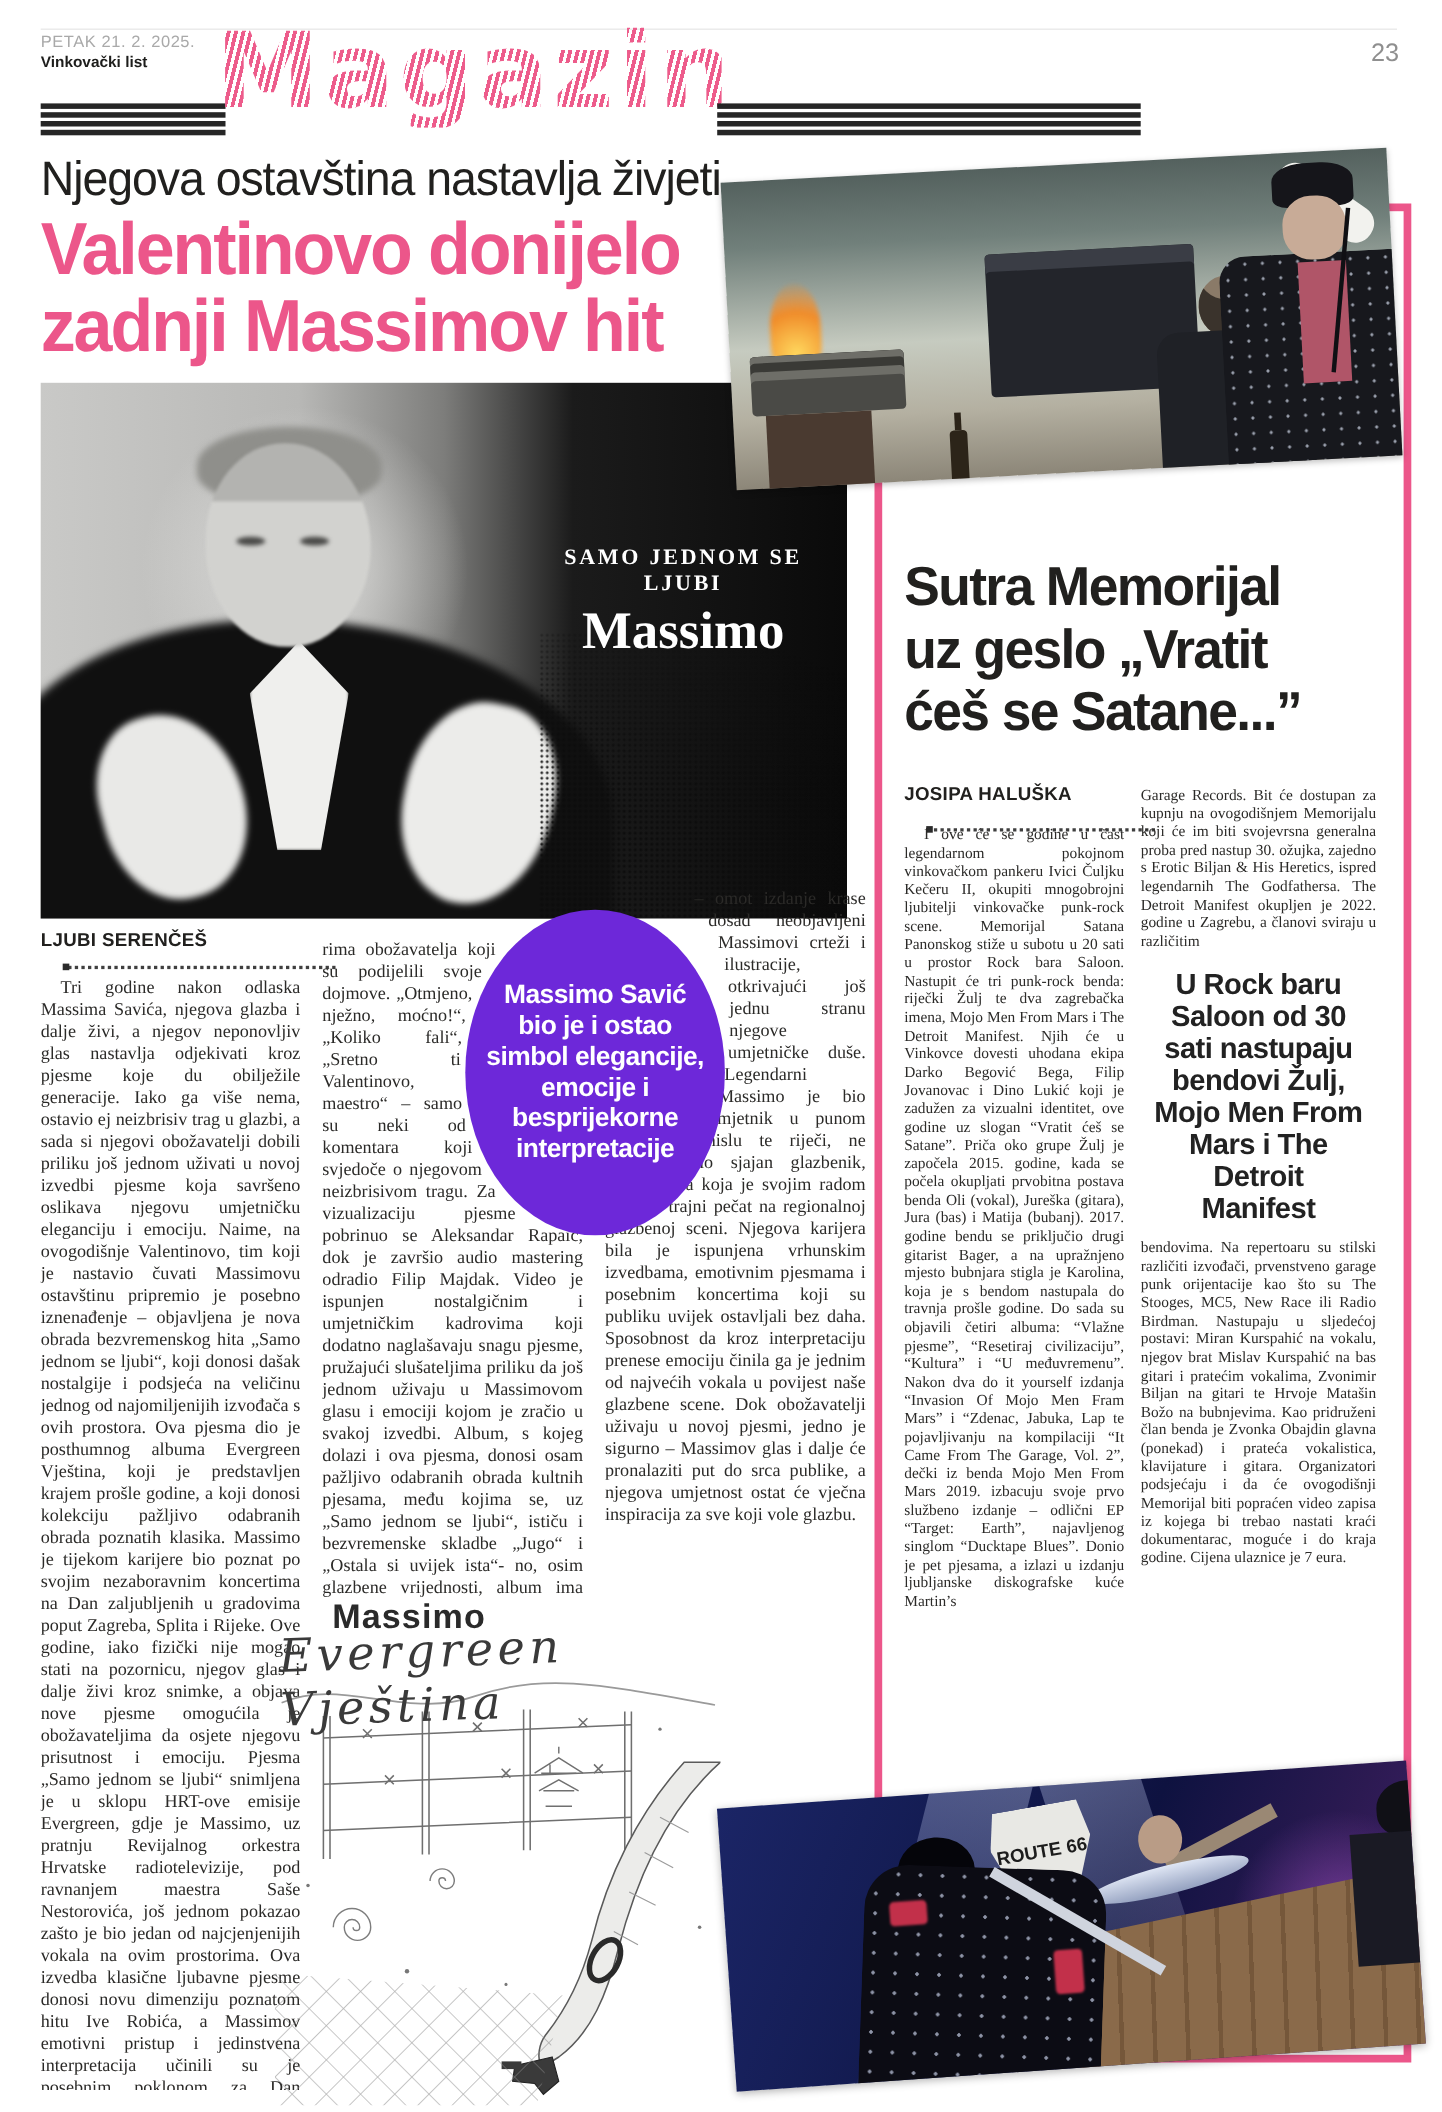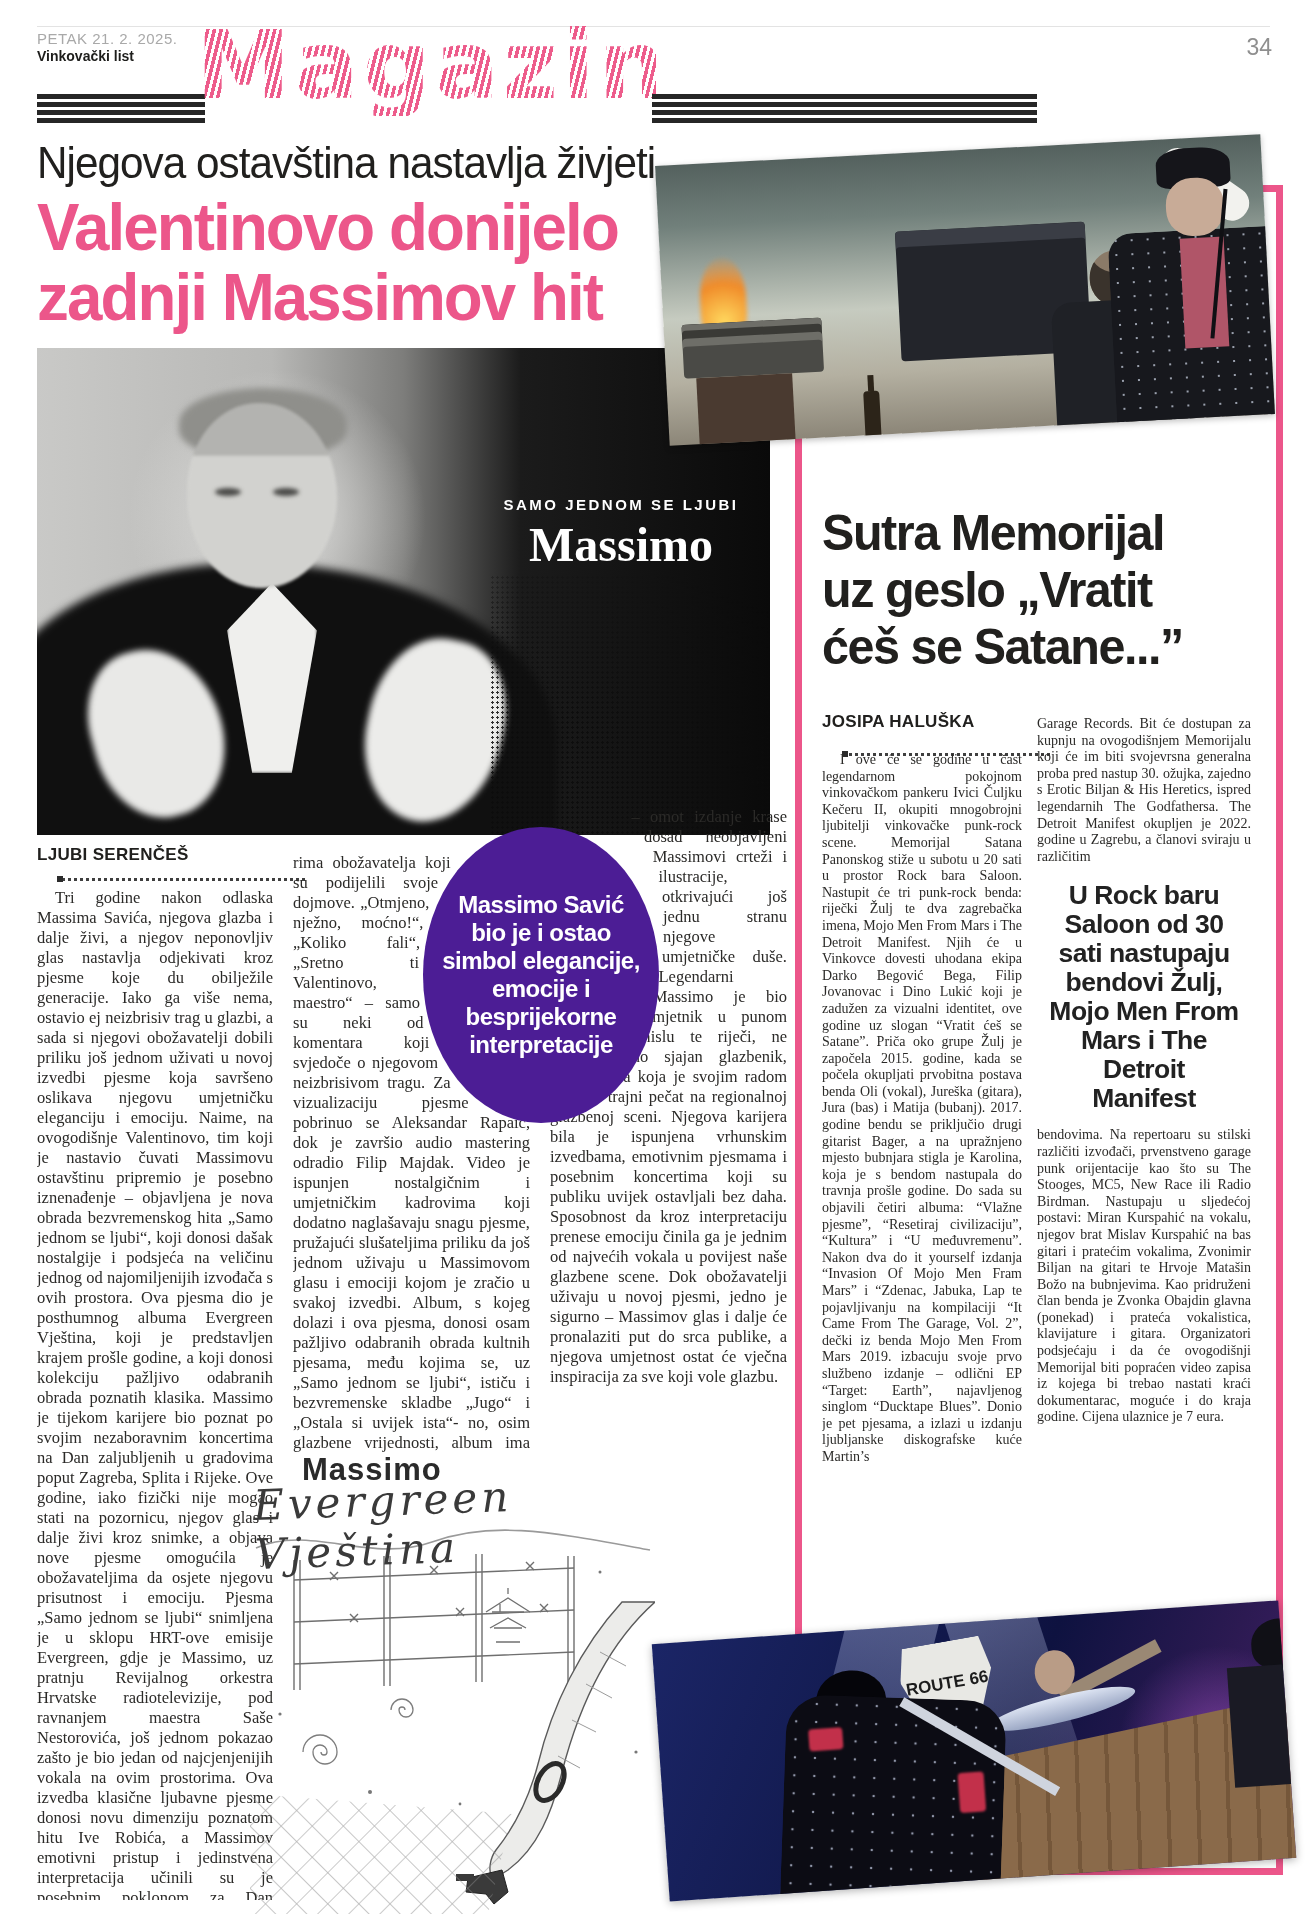--- a/index.html
+++ b/index.html
@@ -42,39 +42,39 @@
       clip-path:polygon(50% 0,100% 25%,72% 100%,28% 100%,0 25%);filter:blur(1.5px);}
   .pm-gloveL{position:absolute;left:55px;top:300px;width:130px;height:170px;border-radius:45% 55% 50% 50%;
       background:#e9e9e7;filter:blur(3px);transform:rotate(-15deg);}
   .pm-gloveR{position:absolute;left:330px;top:290px;width:135px;height:185px;border-radius:50% 45% 55% 50%;
       background:#ecECEา;background:#ececea;filter:blur(3px);transform:rotate(12deg);}
   .pm-halftone{position:absolute;right:0;bottom:0;width:280px;height:260px;
       background-image:radial-gradient(circle,#0c0c0c 1.2px,rgba(0,0,0,0) 1.4px);background-size:5px 5px;
       -webkit-mask-image:linear-gradient(200deg,rgba(0,0,0,0) 10%,#000 60%);
       mask-image:linear-gradient(200deg,rgba(0,0,0,0) 10%,#000 60%);opacity:.85;}
   .pm-caption{position:absolute;right:14px;top:148px;width:270px;text-align:center;color:#fff;}
-  .pm-cap-small{font-family:Liberation Sans, sans-serif;font-weight:bold;font-size:15px;letter-spacing:2.5px;}
+  .pm-cap-small{font-family:Liberation Serif, serif;font-weight:bold;font-size:20px;letter-spacing:2.5px;}
   .pm-cap-big{font-family:"Liberation Serif",serif;font-weight:bold;font-size:48px;margin-top:4px;}
   
   .byline{font-family:"Liberation Sans",sans-serif;font-weight:bold;font-size:17px;color:#21201e;text-align:left;letter-spacing:.3px;}
   .byline-left{left:37px;top:845px;width:248px;}
   .dotrule{height:6px;position:relative;border-bottom:3px dotted #3f3f3f;}
   .dotrule::before{content:"";position:absolute;left:0;bottom:-4px;width:6px;height:6px;background:#2b2b2b;}
   .dr-left{left:37px;top:872px;width:248px;}
   
   .lcol{font-size:16.5px;line-height:20px;text-align:justify;overflow:hidden;}
   .lcol p{margin:0;}
   .indent p{text-indent:18px;}
   .col1{left:37px;top:888px;width:236px;height:1012px;}
   .col2{left:293px;top:853px;width:237px;height:600px;}
   .col3{left:550px;top:807px;width:237px;height:600px;}
   .wrapR{float:right;width:150px;height:252px;shape-outside:ellipse(124px 150px at 163px 120px);}
   .wrapL{float:left;width:150px;height:252px;shape-outside:ellipse(124px 150px at -11px 120px);}
   
-  .circle-quote{left:423px;top:827px;width:236px;height:296px;border-radius:50%;background:#4c1d95;z-index:5;
+  .circle-quote{left:423px;top:827px;width:236px;height:296px;border-radius:50%;background:#6d28d9;z-index:5;
       display:flex;align-items:center;justify-content:center;text-align:center;
       font-family:"Liberation Sans",sans-serif;font-weight:bold;font-size:24px;line-height:28px;color:#fff;
       white-space:pre-line;letter-spacing:-.5px;}
   
   .album{left:250px;top:1452px;width:405px;height:462px;}
   .album-title{position:absolute;left:52px;top:0;font-family:"Liberation Sans",sans-serif;font-weight:bold;font-size:31px;
       letter-spacing:1px;color:#2a2a2a;}
   .album-sub{position:absolute;left:4px;top:22px;font-family:"DejaVu Serif","Liberation Serif",serif;font-style:italic;
       font-size:42px;color:#3a3a3a;transform:rotate(-2deg);letter-spacing:4px;}
   .album svg{position:absolute;left:0;top:0;}
@@ -151,21 +151,21 @@
       <i></i>
       <i></i>
     </div>
   <div class="abs magazin-logo">Magazin</div>
   <div class="abs stripes stripes-right">
       <i></i>
       <i></i>
       <i></i>
       <i></i>
     </div>
-  <div class="abs page-num">34</div>
+  <div class="abs page-num">23</div>
 
   <div class="abs kicker">Njegova ostavština nastavlja živjeti</div>
   <div class="abs headline-left">Valentinovo donijelo
 zadnji Massimov hit</div>
 
   <div class="abs photo-massimo">
     <div class="pm-glow"></div>
     <div class="pm-suit"></div>
     <div class="pm-shirt"></div>
     <div class="pm-hair"></div>

